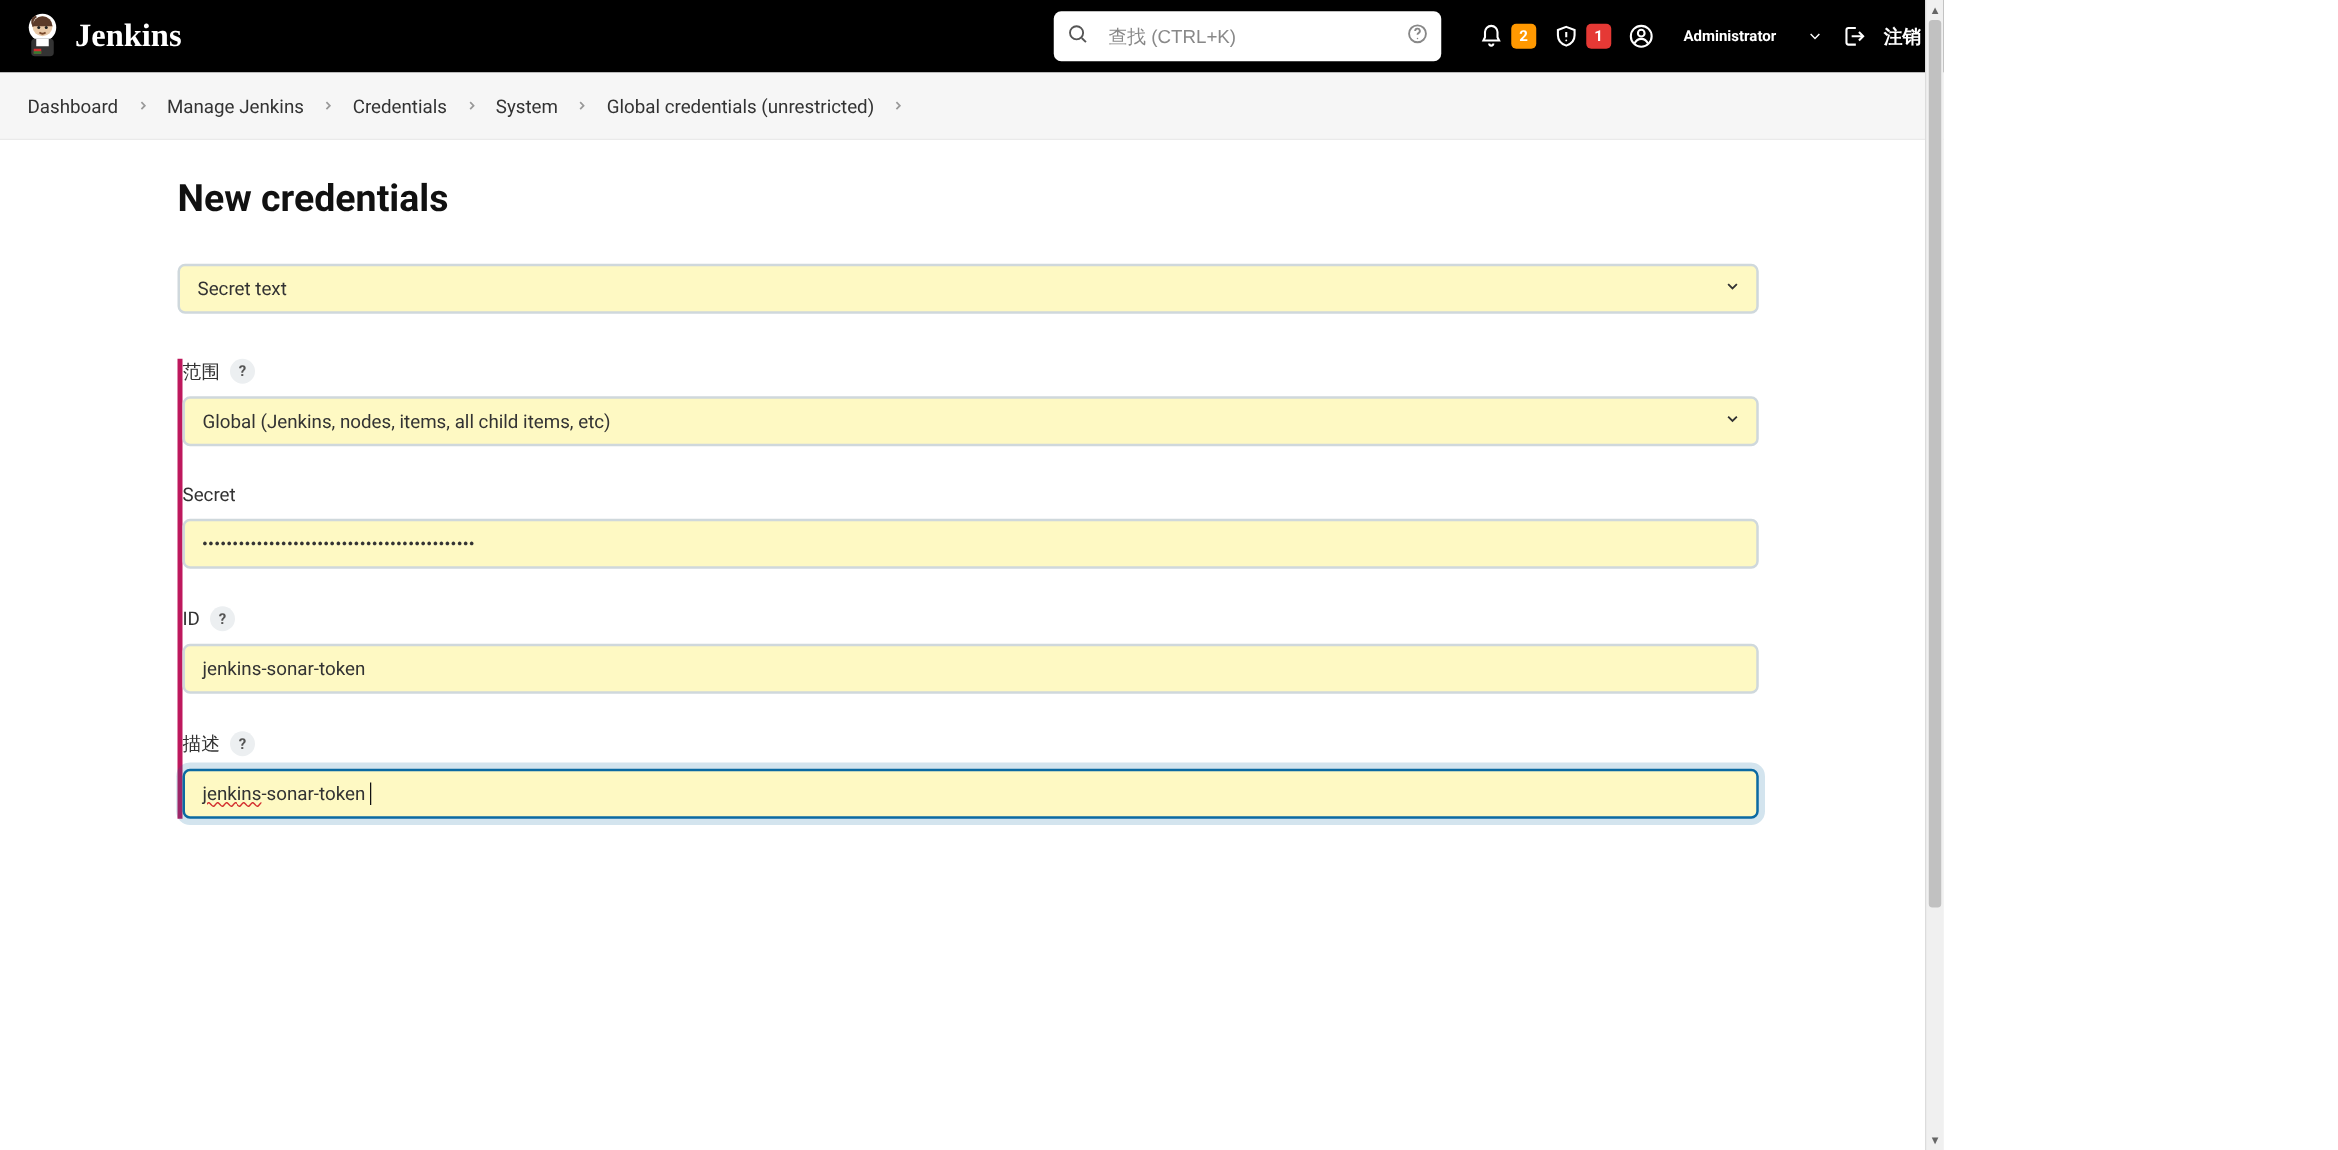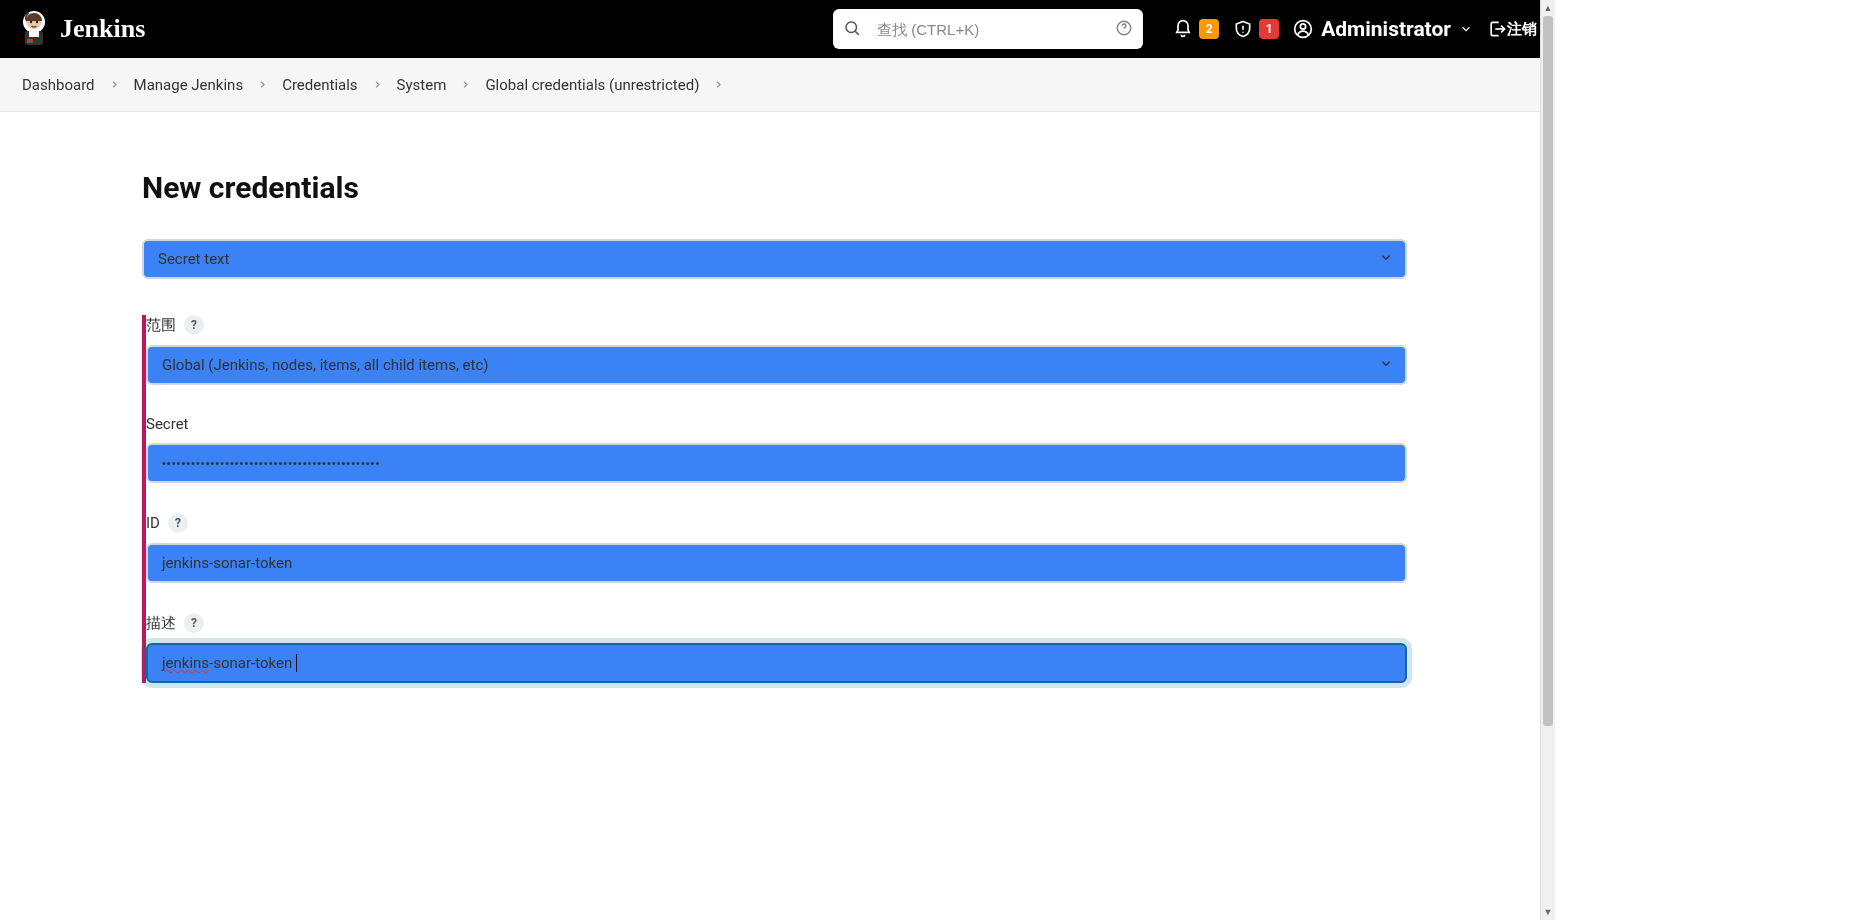--- a/index.html
+++ b/index.html
@@ -83,25 +83,25 @@
     min-width: 20px;
     height: 20px;
     border-radius: 4px;
     font-size: 12px;
     font-weight: 700;
     padding: 0 4px;
   }
   .badge-orange { background: #ff9800; color: #fff; }
   .badge-red { background: #e53935; color: #fff; }
   .user-area {
-    display: flex; align-items: center; gap: 8px; color: #fff; font-weight: 700;
-    font-size: 21px; cursor: pointer;
+    display: flex; align-items: center; gap: 24px; color: #fff; font-weight: 700;
+    font-size: 12px; cursor: pointer;
   }
   .logout-area {
-    display: flex; align-items: center; gap: 0; color: #fff; font-weight: 700;
+    display: flex; align-items: center; gap: 14px; color: #fff; font-weight: 700;
     font-size: 15px; cursor: pointer;
   }
   
   .breadcrumbs {
     background: #f6f6f6;
     border-bottom: 1px solid #eaeaea;
     height: 54px;
     display: flex;
     align-items: center;
     padding: 0 20px;
@@ -121,21 +121,20 @@
   }
   
   .main {
     flex: 1;
     overflow: auto;
     padding: 30px 0 40px 0;
   }
   .content {
     width: 1265px;
     margin-left: 142px;
-    margin-top: 28px;
   }
   .page-title {
     font-size: 30px;
     font-weight: 700;
     color: #111;
     margin-bottom: 34px;
   }
   .field-label {
     font-size: 15px;
     color: #333;
@@ -158,21 +157,21 @@
   }
   .select-wrap, .input-wrap {
     position: relative;
     width: 100%;
   }
   .select-box, .text-input {
     width: 100%;
     height: 40px;
     border: 2px solid #cfd8dc;
     border-radius: 6px;
-    background: #3b82f6;
+    background: #fef9c3;
     padding: 0 14px;
     font-size: 15px;
     color: #333;
     outline: none;
     appearance: none;
     display: flex;
     align-items: center;
   }
   .select-box { cursor: pointer; padding-right: 40px; }
   .select-caret {

